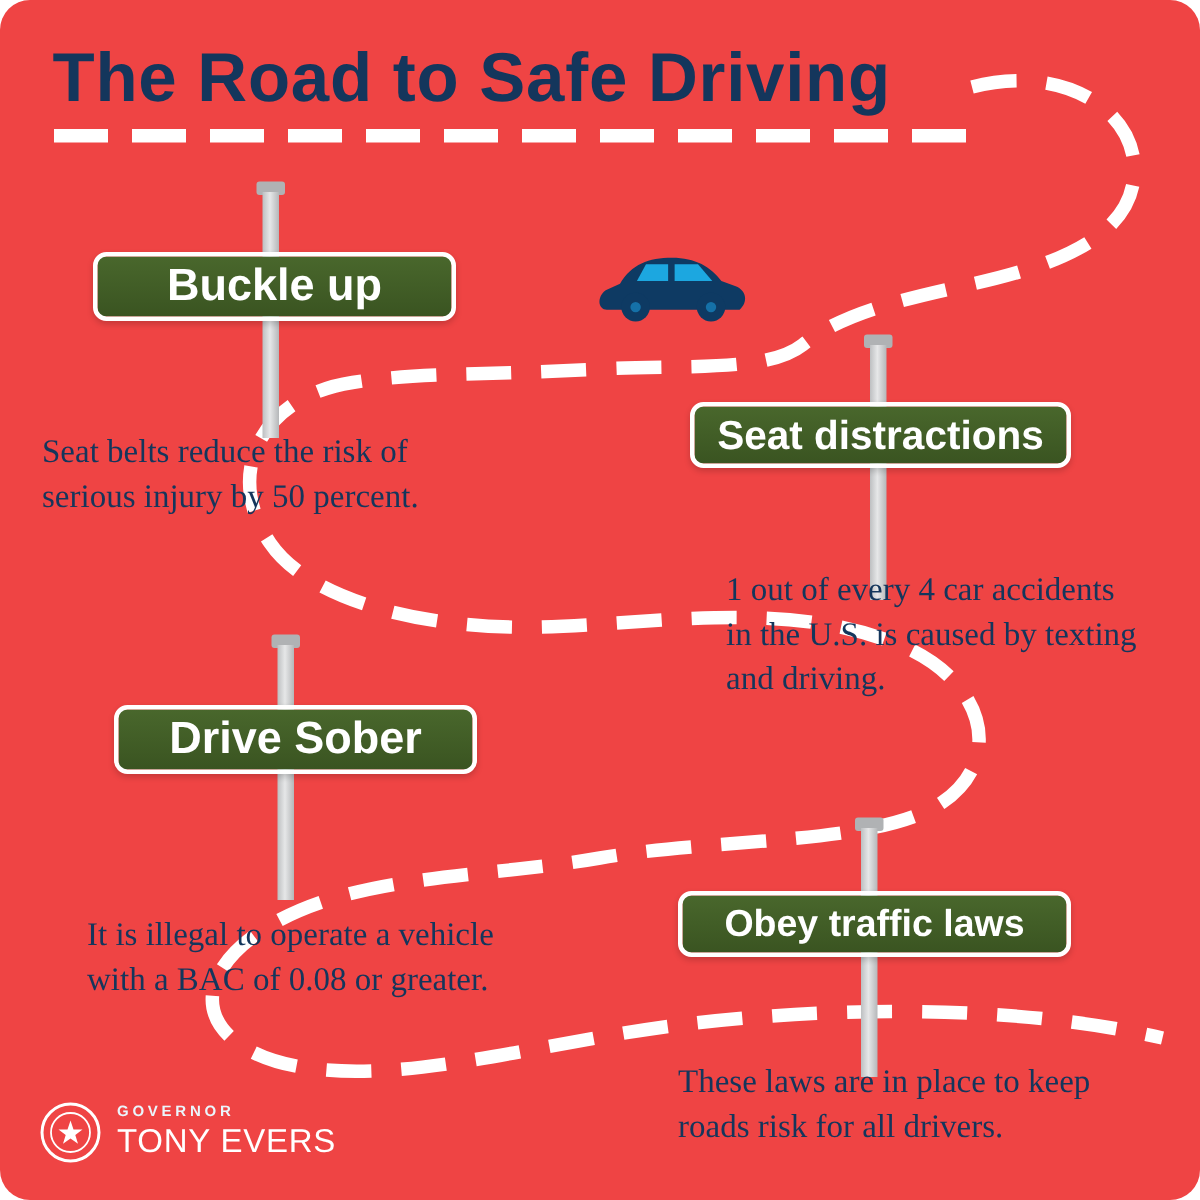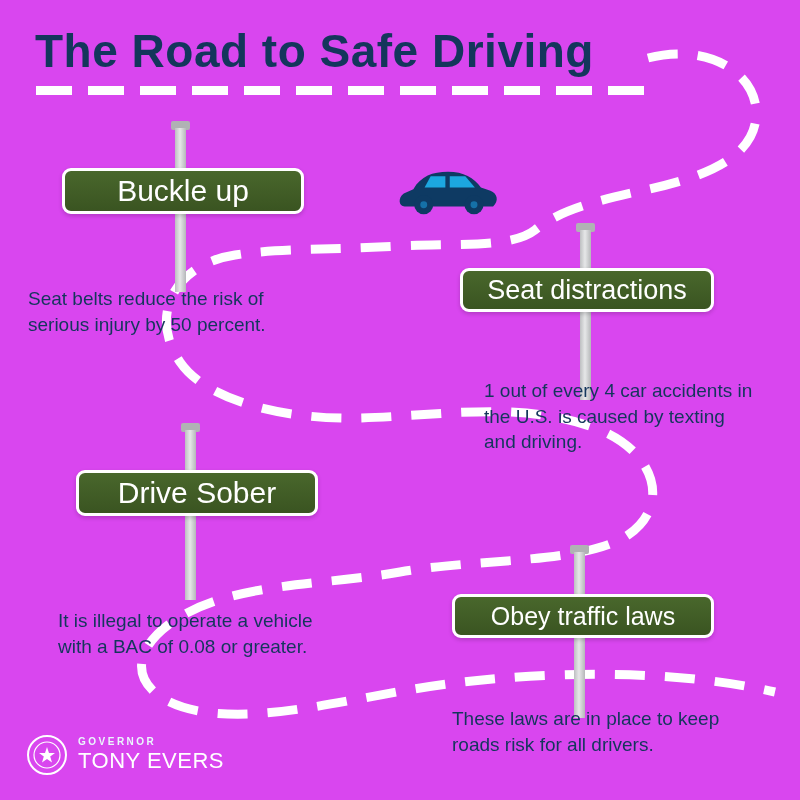--- a/index.html
+++ b/index.html
@@ -1,21 +1,22 @@
 <!DOCTYPE html>
 <html><head>
 <meta charset="utf-8">
 <style>
   html,body{margin:0;padding:0;}
   body{font-family:"Liberation Sans",sans-serif;}
   #poster{
     position:relative;
     width:800px;height:800px;
-    background:#d946ef;
+    background:#ef4444;
     overflow:hidden;
+    border-radius:20px;
   }
   
   .title{
     position:absolute;left:35px;top:24px;z-index:5;
     font-size:46px;font-weight:800;letter-spacing:.5px;
     color:#14365c;
     font-family:"Liberation Sans",sans-serif;
   }
   .title-underline{
     position:absolute;left:36px;top:86px;z-index:5;
@@ -32,30 +33,30 @@
     background:linear-gradient(90deg,#bdbfc1,#e6e7e8 45%,#b5b7b9);
   }
   .post-cap{
     position:absolute;width:19px;height:9px;z-index:2;
     background:#b0b2b4;border-radius:2px;
   }
   .sign{
     position:absolute;z-index:3;
     background:linear-gradient(180deg,#49672c,#3a5421);
     border:3px solid #ffffff;border-radius:9px;
-    color:#ffffff;font-weight:400;
+    color:#ffffff;font-weight:700;
     display:flex;align-items:center;justify-content:center;
     box-shadow:0 2px 4px rgba(0,0,0,.18);
     font-family:"Liberation Sans",sans-serif;
     white-space:nowrap;
   }
   .desc{
     position:absolute;z-index:3;
-    font-family:Liberation Sans, sans-serif;
-    font-size:19px;line-height:1.35;color:#14365c;
+    font-family:Liberation Serif, serif;
+    font-size:22px;line-height:1.35;color:#14365c;
   }
   
   #post1{left:175px;top:128px;height:164px;} #cap1{left:171px;top:121px;}
   #sign1{left:62px;top:168px;width:236px;height:40px;font-size:30px;}
   #desc1{left:28px;top:286px;width:282px;}
 
   #post2{left:580px;top:230px;height:170px;} #cap2{left:576px;top:223px;}
   #sign2{left:460px;top:268px;width:248px;height:38px;font-size:27px;}
   #desc2{left:484px;top:378px;width:276px;}
 

